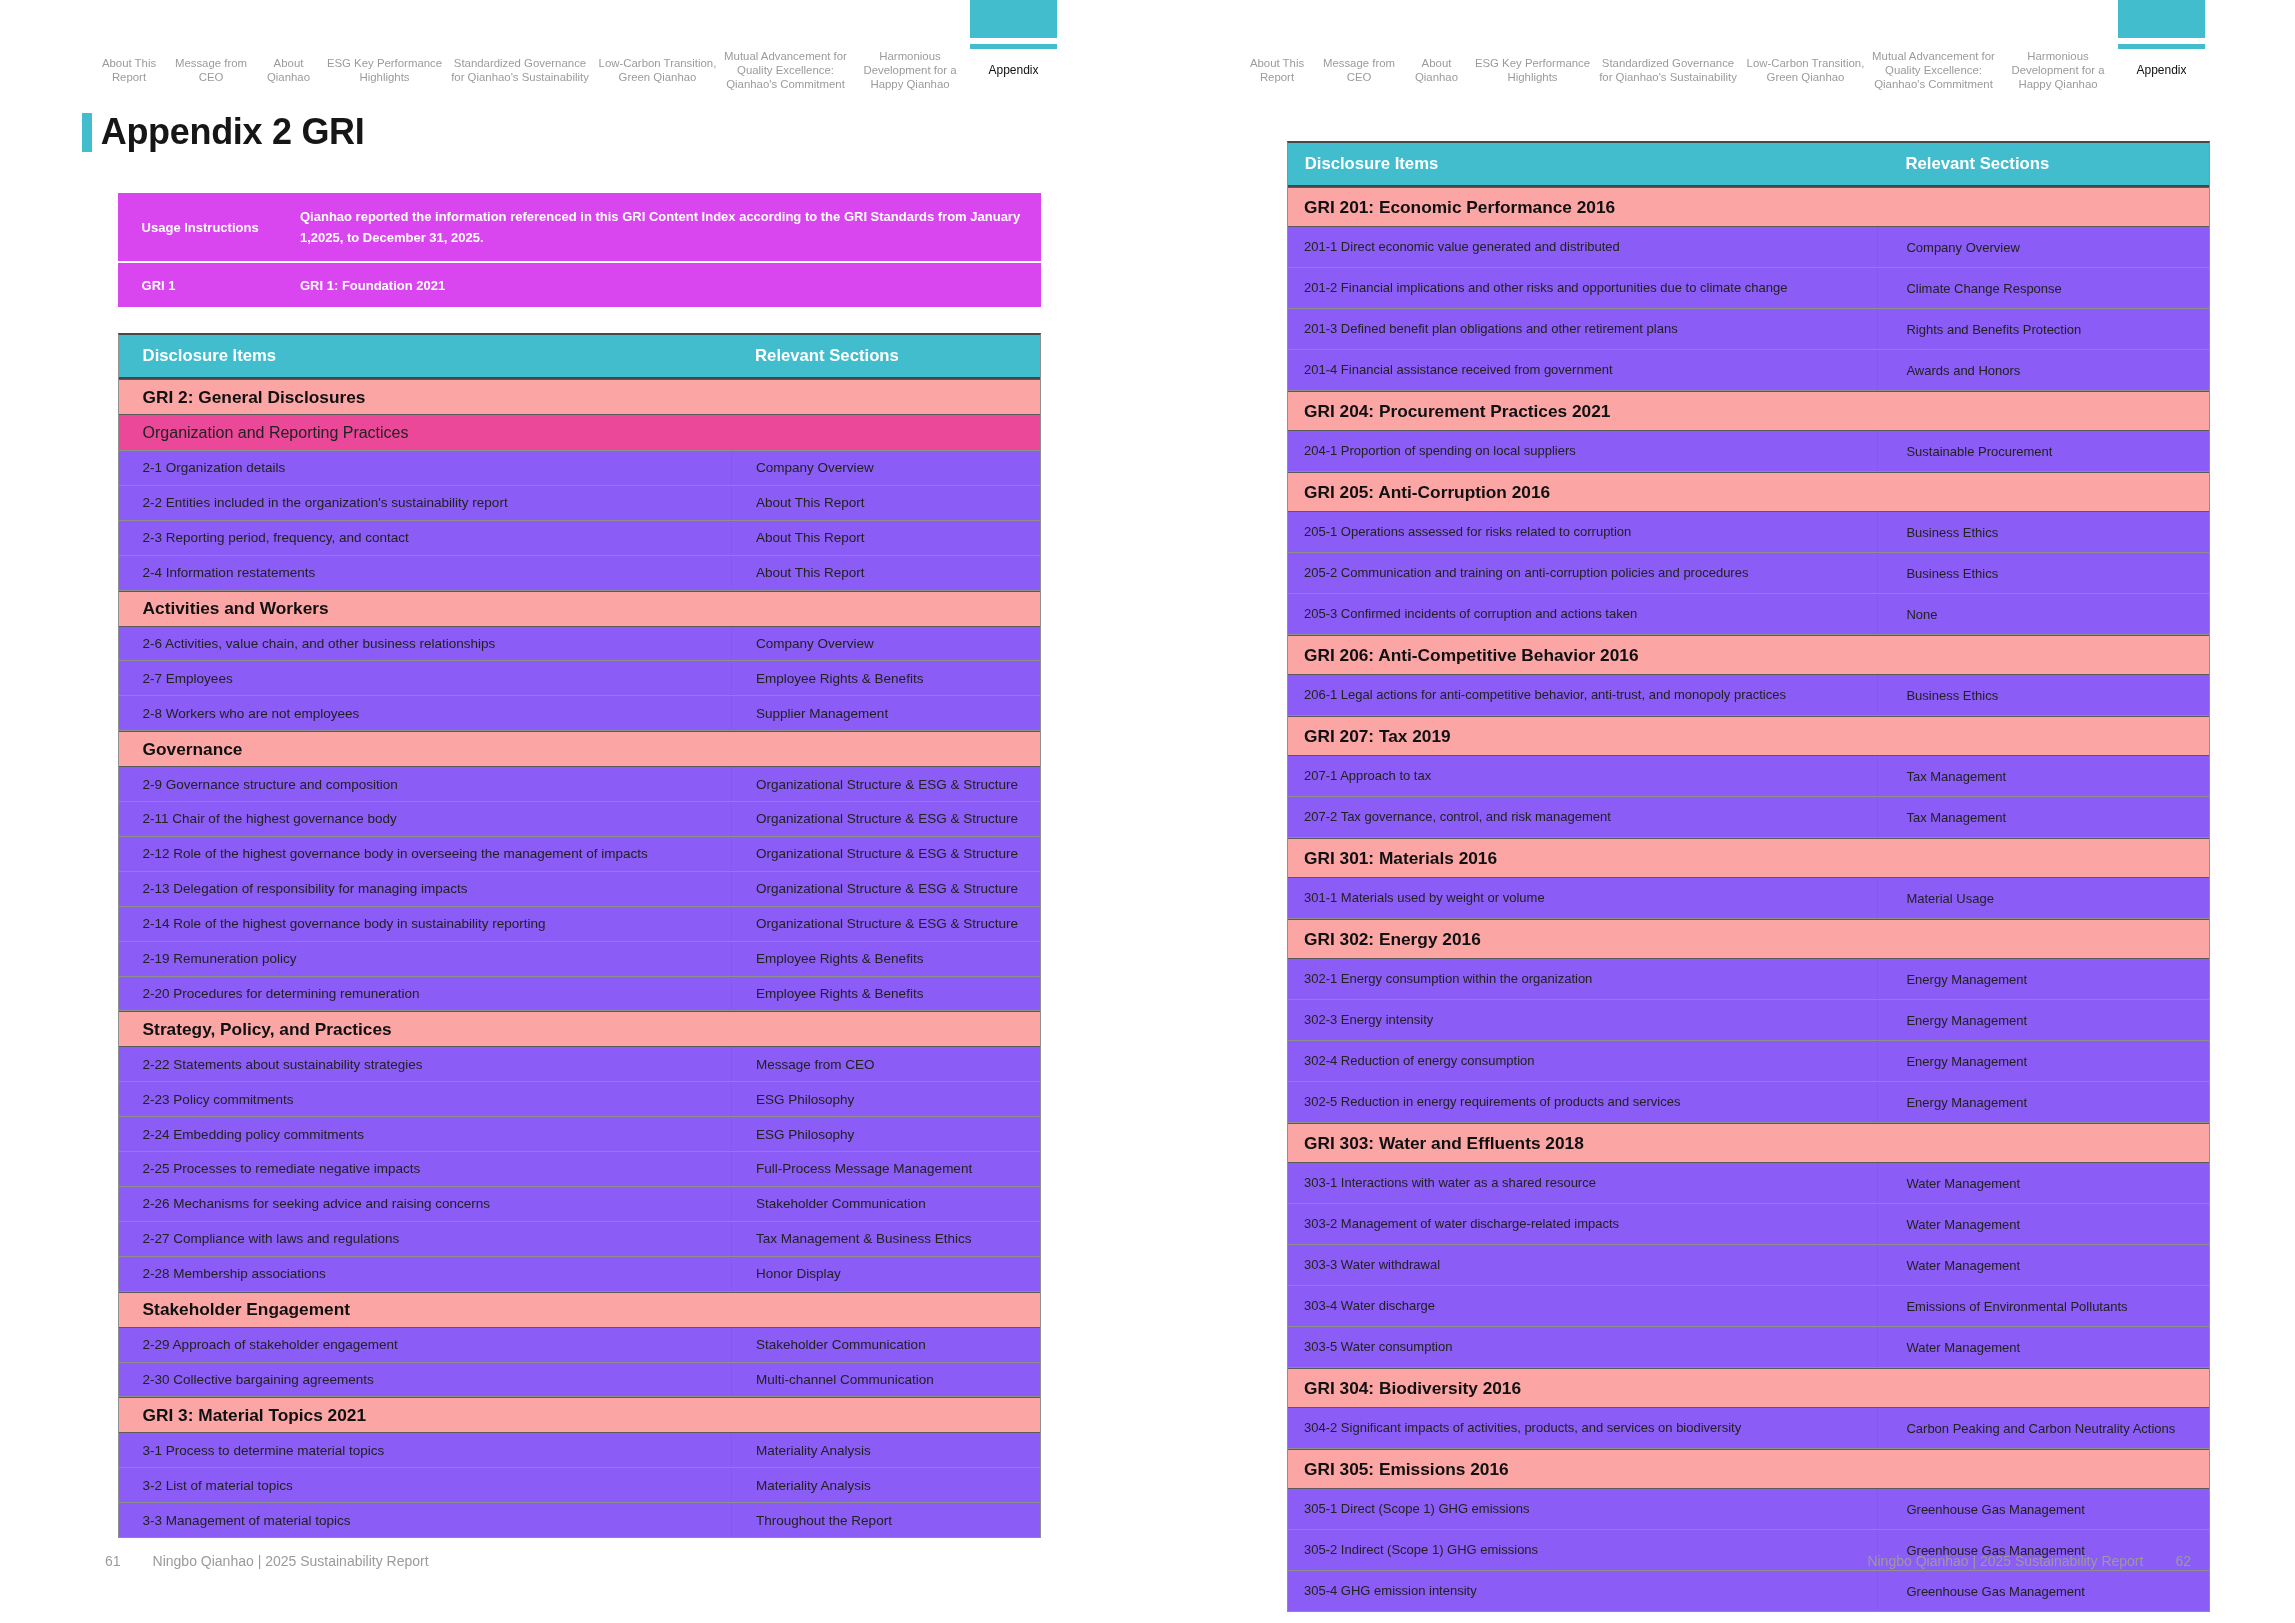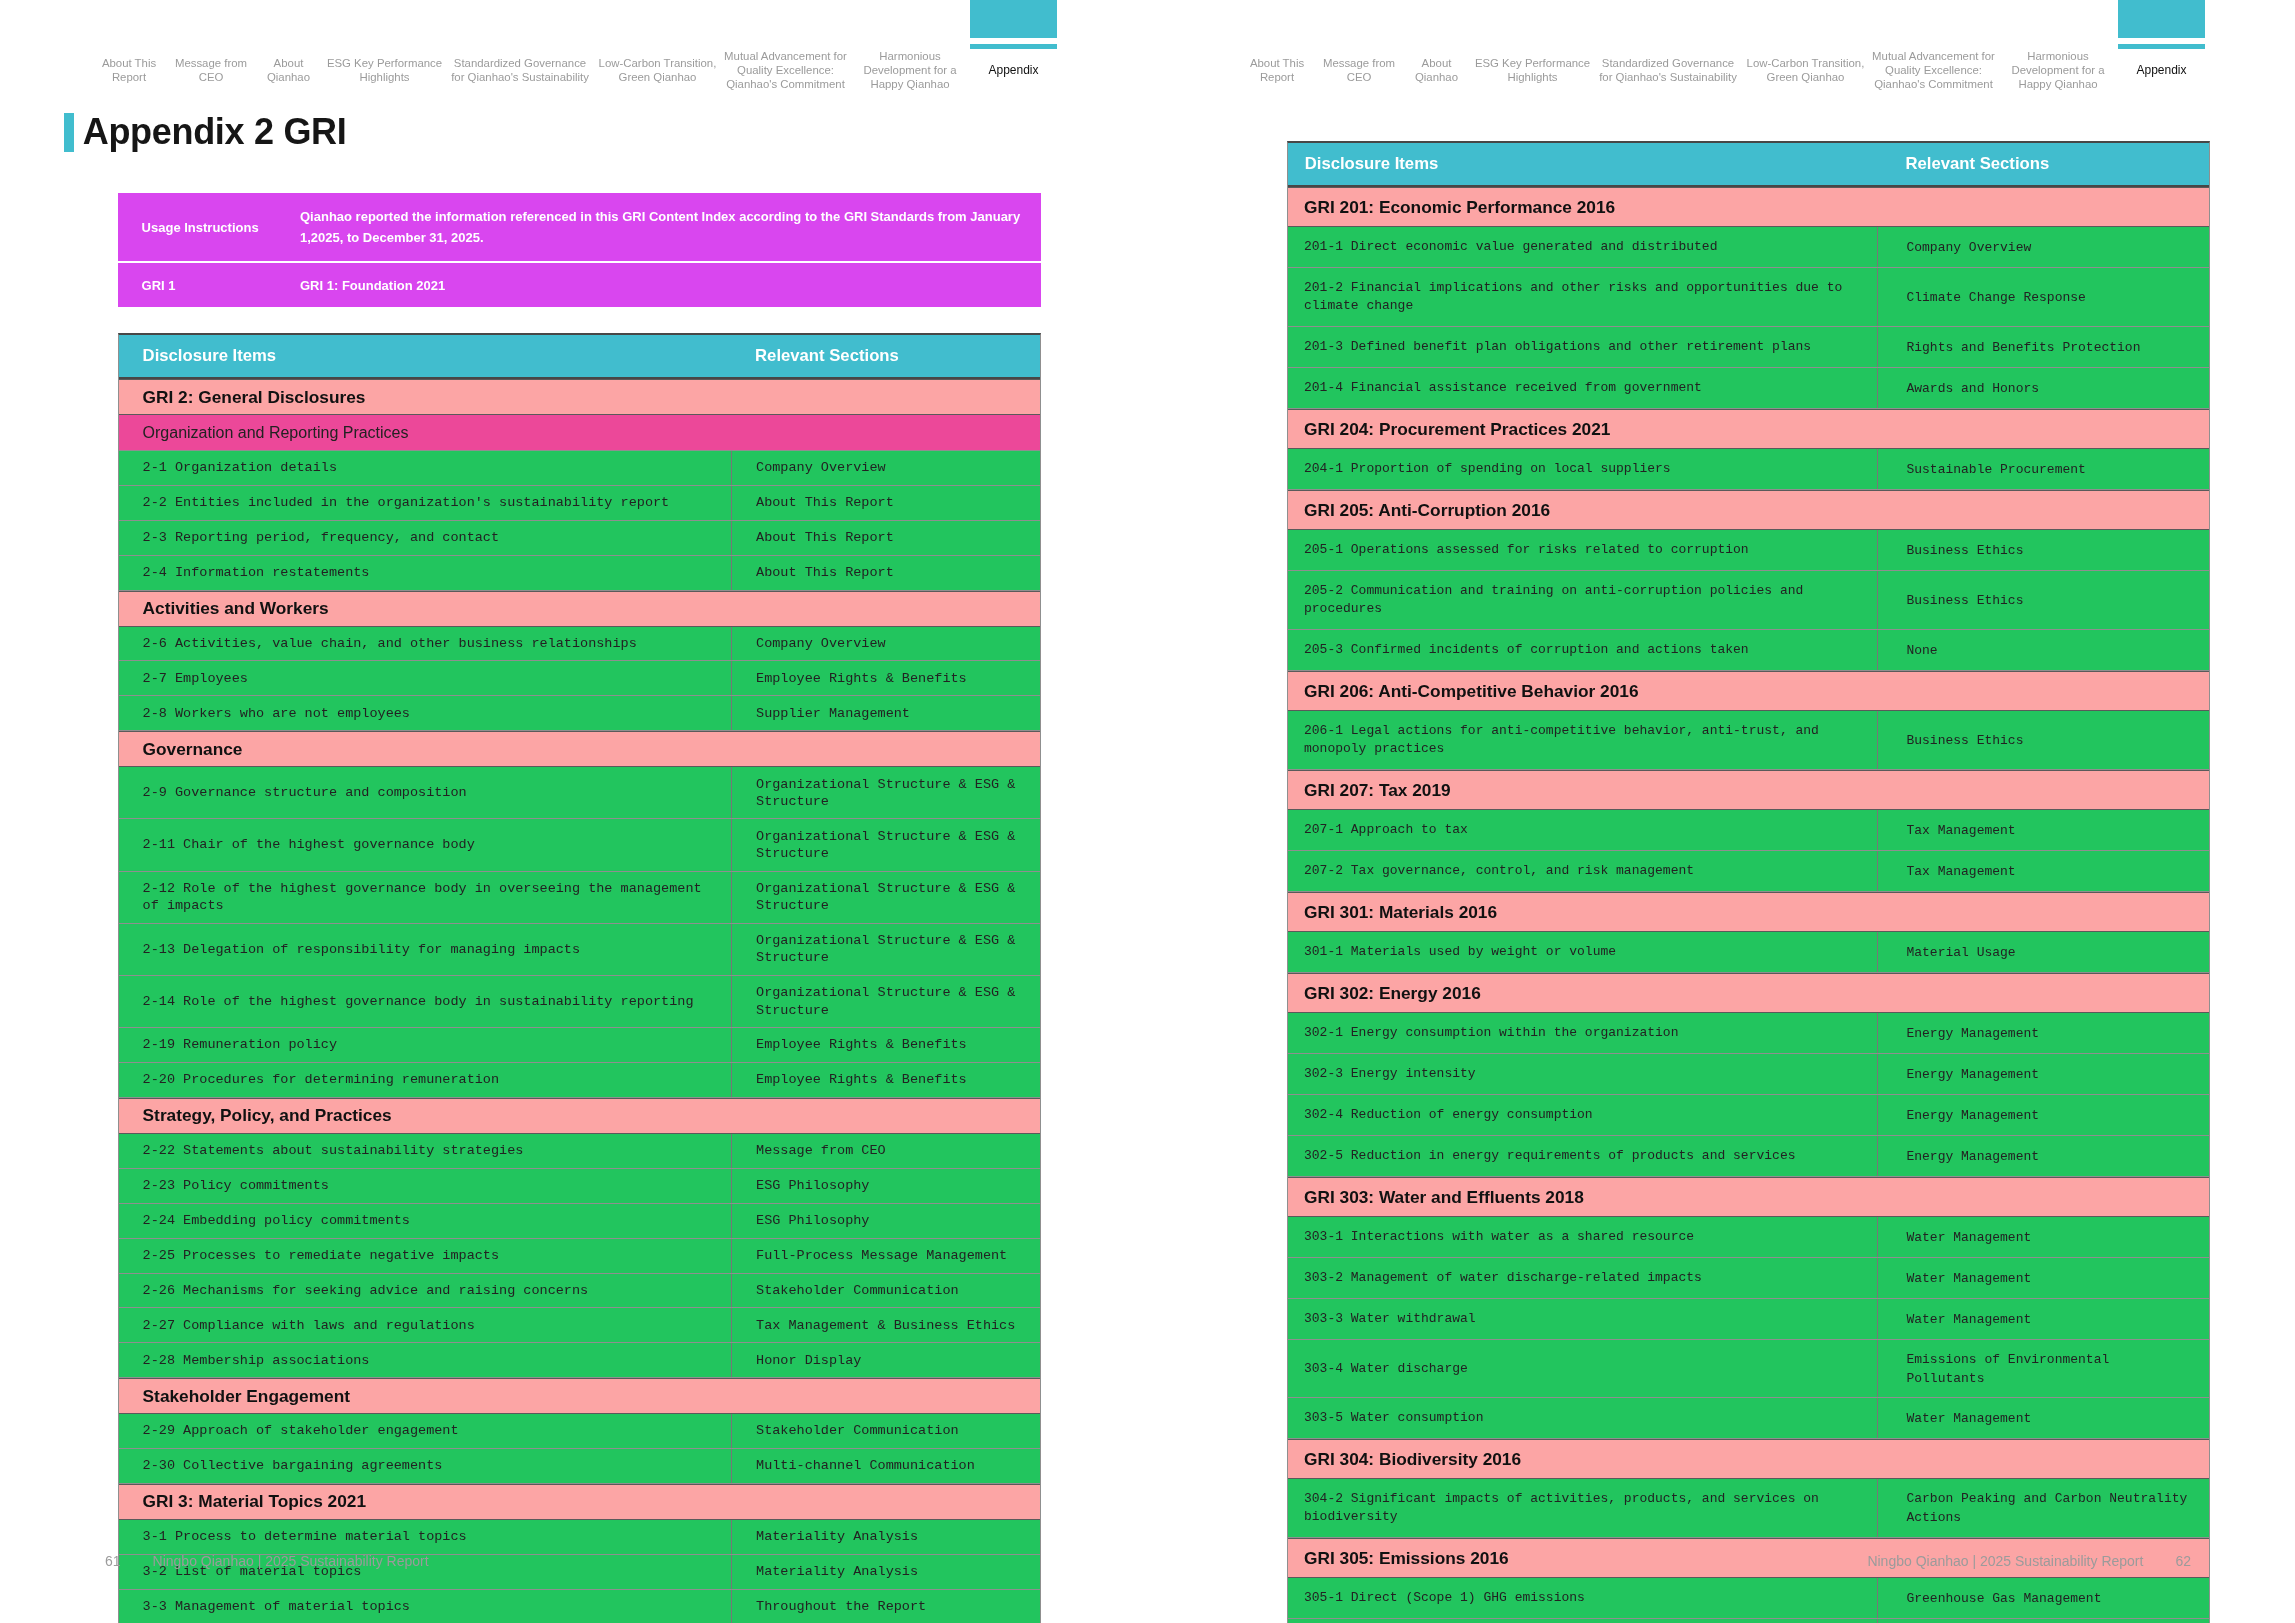--- a/index.html
+++ b/index.html
@@ -22,21 +22,21 @@
   .nav-item:nth-child(5){width:148px;}
   .nav-item:nth-child(6){width:126px;}
   .nav-item:nth-child(7){width:129px;}
   .nav-item:nth-child(8){width:119px;}
   .nav-item:nth-child(9){width:87px;}
   .nav-item.active{color:#111;font-size:12px;}
   .tab-rect{position:absolute;top:0;left:0;right:0;height:38px;background:#41BDCE;}
   .tab-line{position:absolute;top:44px;left:0;right:0;height:4.9px;background:#41BDCE;}
 
   
-  .title-row{position:absolute;left:64px;top:111px;display:flex;align-items:center;gap:9px;}
+  .title-row{position:absolute;left:82px;top:111px;display:flex;align-items:center;gap:9px;}
   .title-bar{width:9.7px;height:39px;background:#41BDCE;}
   .page-title{font-size:36px;font-weight:bold;letter-spacing:-0.3px;color:#161616;}
 
   
   .info-box{position:absolute;left:118px;top:193px;width:923px;background:#d946ef;color:#ffffff;}
   .info-row{display:flex;align-items:center;box-sizing:border-box;}
   .info-row + .info-row{border-top:2.1px solid #ffffff;}
   .info-row:nth-child(1){min-height:68px;padding:8.3px 0;}
   .info-row:nth-child(2){min-height:46px;}
   .info-label{flex:0 0 182px;padding-left:23.6px;box-sizing:border-box;font-size:13px;font-weight:bold;}
@@ -46,21 +46,21 @@
   .gri-table{position:absolute;box-sizing:border-box;width:923px;
              border-top:2.8px solid #474747;border-left:1.4px solid #8f8f8f;border-right:1.4px solid #8f8f8f;}
   .trow{display:flex;box-sizing:border-box;}
   .thead{background:#41BDCE;color:#fff;font-weight:bold;font-size:16.7px;
          border-bottom:2.1px solid #474747;}
   .thead .c1,.thead .c2{display:flex;align-items:center;min-height:42px;box-sizing:border-box;}
   .trow.section{background:#fca5a5;font-weight:bold;font-size:17.3px;color:#111;
                 border-top:0.7px solid #5a5a5a;border-bottom:1.4px solid #5a5a5a;align-items:center;}
   .trow.subsection{background:#ec4899;font-weight:normal;font-size:16px;color:#222;
                    border-bottom:1.4px solid #8f8f8f;align-items:center;}
-  .trow.item{border-bottom:1.4px solid #8f8f8f;background:#22c55e;font-family:Liberation Mono, monospace;}
+  .trow.item{border-bottom:1.4px solid #8f8f8f;background:#8b5cf6;}
   .trow.item:last-child{border-bottom:1.4px solid #8f8f8f;}
   .c1,.c2{box-sizing:border-box;}
   .cell-label{width:100%;box-sizing:border-box;}
 
   
   .t-left{left:118px;top:333px;}
   .t-left .c1{width:66.5%;}
   .t-left .c2{width:33.5%;border-left:1.4px solid #777;}
   .t-left .thead .c1{padding-left:23.6px;}
   .t-left .thead .c2{padding-left:23.6px;border-left:none;}

